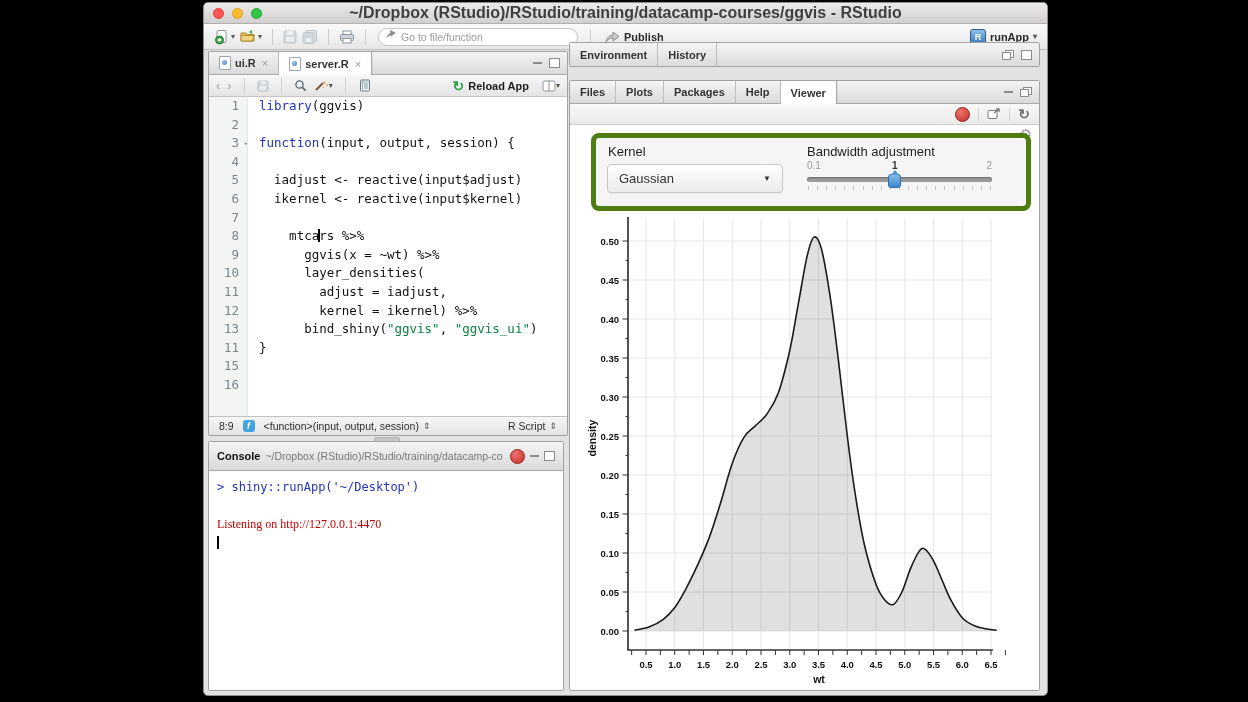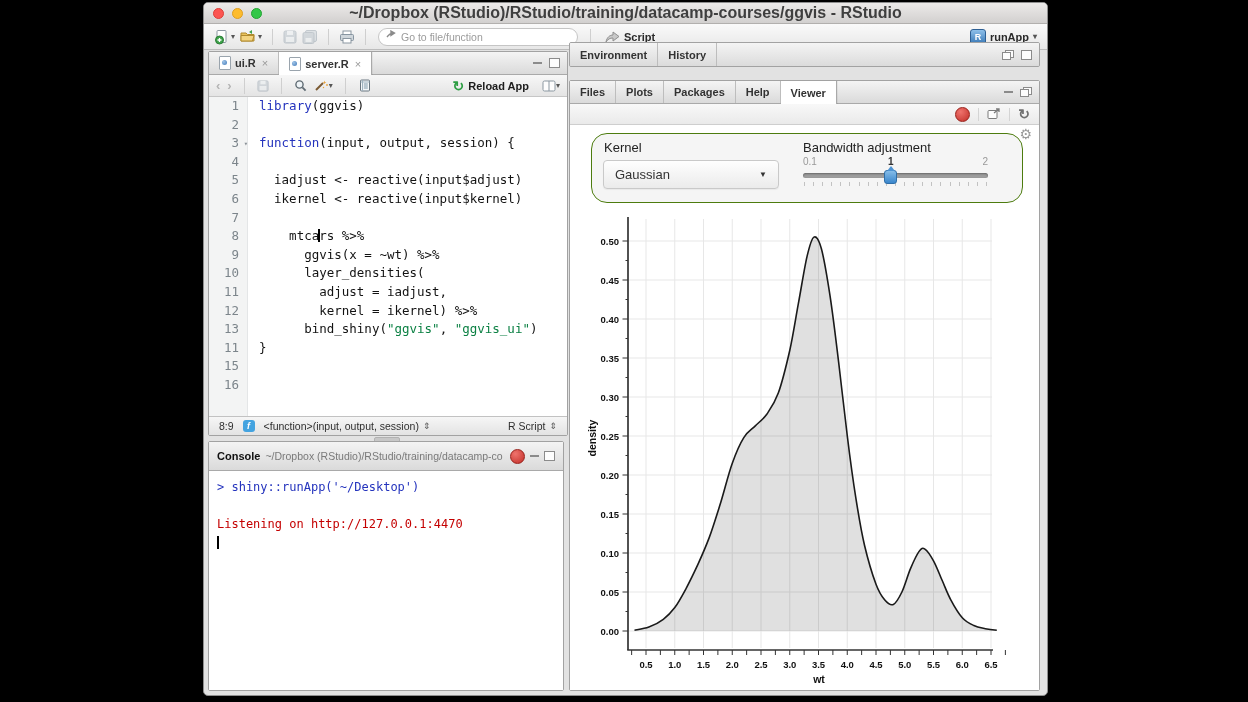--- a/index.html
+++ b/index.html
@@ -74,33 +74,33 @@
   .console-pane{left:4px;top:438px;width:356px;height:250px;display:flex;flex-direction:column;}
   .console-header{height:20px;background:linear-gradient(#f4f4f4,#dadada);border-bottom:1px solid #a9a9a9;
                   display:flex;align-items:center;padding:4px 8px;gap:5px;flex:0 0 auto;}
   .console-title{font-size:11px;font-weight:bold;color:#111;}
   .console-path{font-size:10.5px;color:#7a7a7a;white-space:nowrap;overflow:hidden;flex:1;min-width:0;}
   .stop-btn{width:13px;height:13px;border-radius:50%;flex:0 0 auto;
             background:radial-gradient(circle at 35% 30%,#ef736d,#c22f29);border:1px solid #992019;}
   .console-body{flex:1;background:#fff;padding:7px 8px;font-family:"DejaVu Sans Mono","Liberation Mono",monospace;
                 font-size:12px;line-height:18.5px;}
   .cline.input{color:#2433bd;}
-  .cline.message{color:#c40000;}
+  .cline.message{color:#c40000;font-family:Liberation Serif, serif;}
   .console-cursor{display:inline-block;width:1.5px;height:13px;background:#000;vertical-align:-2px;}
   
   .env-pane{left:365px;top:39px;width:471px;height:25px;overflow:hidden;background:linear-gradient(#f4f4f4,#dadada);}
   .files-pane{left:365px;top:77px;width:471px;height:611px;display:flex;flex-direction:column;}
   .viewer-toolbar{height:20px;background:linear-gradient(#f8f8f8,#eaeaea);border-bottom:1px solid #cecece;
                   display:flex;align-items:center;justify-content:flex-end;gap:8px;padding:0 9px;flex:0 0 auto;}
   .vsep{width:1px;height:13px;background:#d4d4d4;}
   .refresh-ic{color:#707070;font-size:14px;line-height:14px;font-weight:bold;}
   .viewer-content{flex:1;position:relative;background:#fff;}
   .gear{position:absolute;right:7px;top:1px;color:#9a9a9a;font-size:14px;}
   
-  .well{position:absolute;left:21px;top:8px;width:430px;height:68px;background:#f5f5f5;border:1px solid #4d7c0f;border-radius:16px;}
+  .well{position:absolute;left:21px;top:8px;width:430px;height:68px;background:#f5f5f5;border:5px solid #4d7c0f;border-radius:8px;}
   .ctl-label{position:absolute;font-size:13px;color:#222;}
   .kernel-label{left:12px;top:6px;}
   .bw-label{left:211px;top:6px;}
   .select{position:absolute;left:11px;top:26px;width:176px;height:29px;border:1px solid #c9c9c9;border-radius:4px;
           background:linear-gradient(#fefefe,#ebebeb);display:flex;align-items:center;padding:0 11px;
           font-size:13px;color:#333;box-sizing:border-box;box-shadow:0 1px 1px rgba(0,0,0,.05);}
   .sel-caret{margin-left:auto;font-size:8px;color:#333;}
   .slider{position:absolute;left:211px;top:22px;width:185px;height:42px;}
   .sl-lab{position:absolute;top:0;font-size:10px;color:#999;}
   .sl-lab.l0{left:0;}
@@ -181,21 +181,21 @@
             <path d="M2 7c3-4 5-4 7-4M6 1l3.5 2L6 5.5z" fill="none" stroke="#8b8b8b" stroke-width="1.4"></path>
             <path d="M6.2 1.4l3 1.7-3 2z" fill="#8b8b8b"></path>
           </svg>
       <input class="goto-input" placeholder="Go to file/function" style="">
     </span>
     <span class="sep"></span>
     <span class="publish">
       <svg width="15" height="12" viewBox="0 0 15 12">
             <path d="M1 11c1-5 4-7 7-7V1l6 4.5L8 10V7C5 7 3 8 1 11z" fill="#c8c8c8" stroke="#8f8f8f"></path>
           </svg>
-      <span>Script</span>
+      <span>Publish</span>
     </span>
     <span class="project">
       <span class="rcube">R</span>
       <span>runApp</span>
       <span class="caret">▾</span>
     </span>
   </div>
 
   <div class="pane editor-pane">
     <div class="tabbar">

